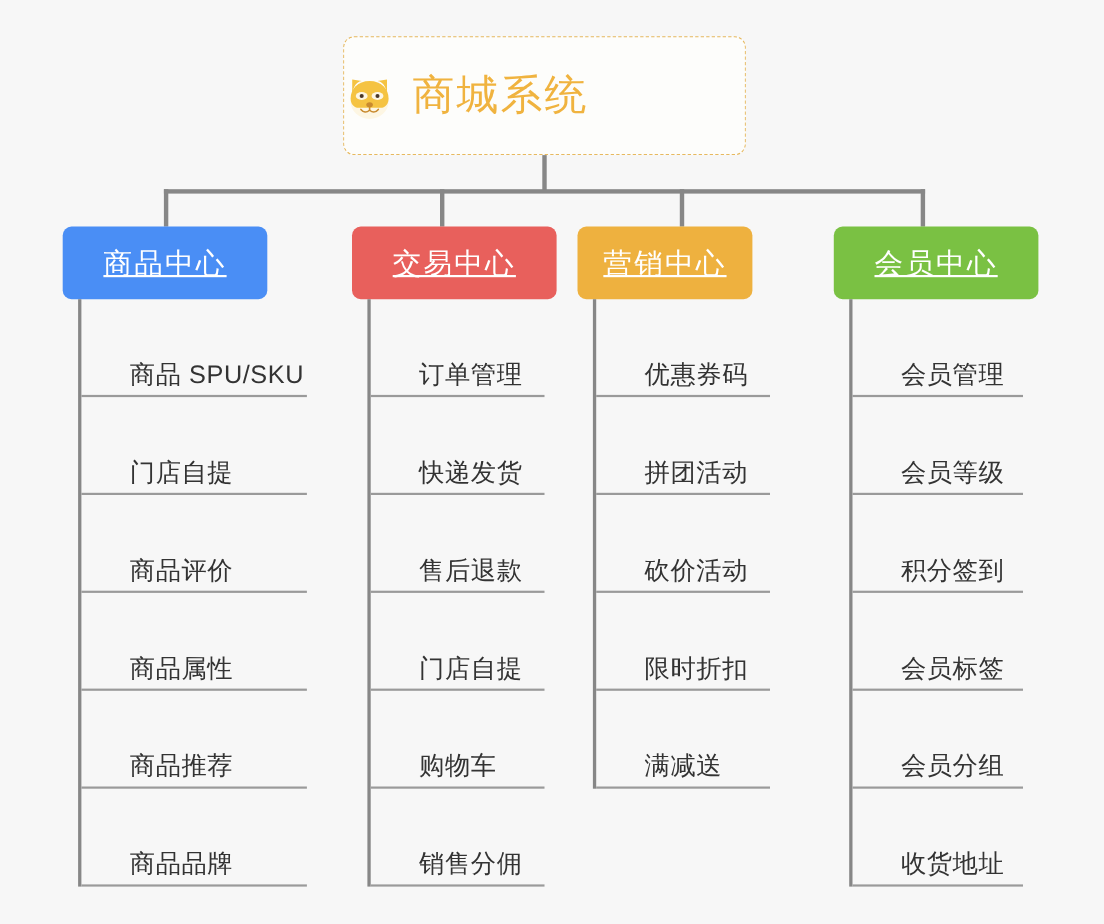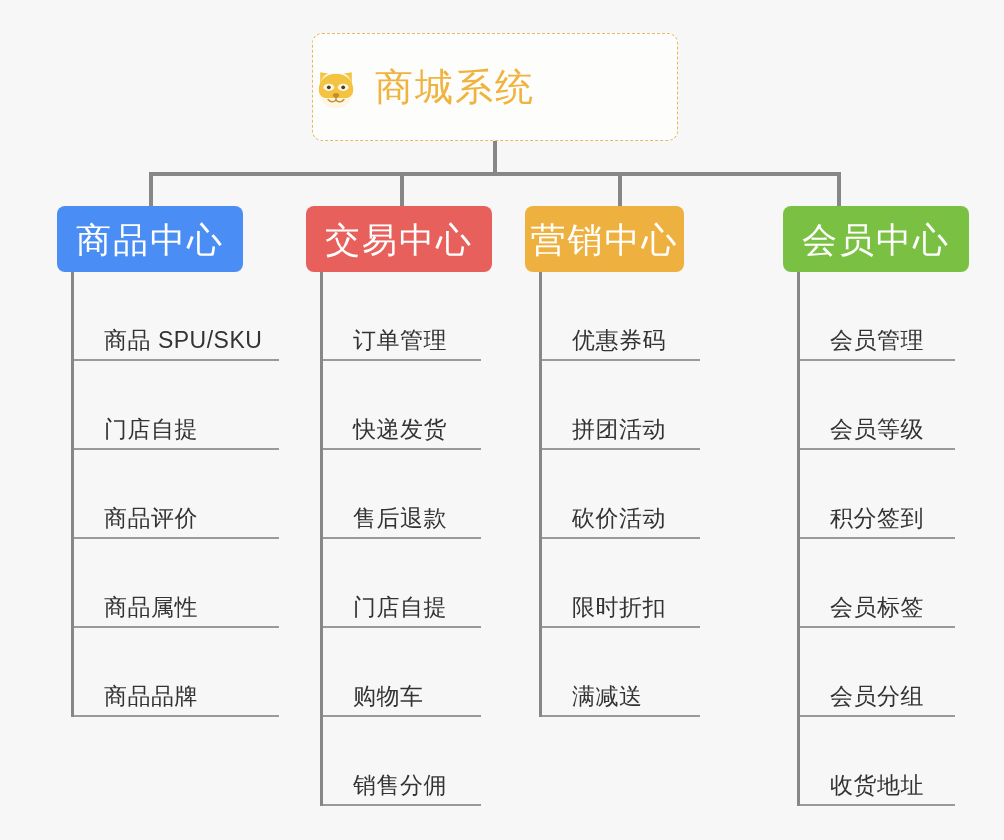--- a/index.html
+++ b/index.html
@@ -75,38 +75,39 @@
   .drop-1 { left: 400px; }
   .drop-2 { left: 618px; }
   .drop-3 { left: 837px; }
 
   
   .branch {
     position: absolute;
     top: 206px;
   }
   .branch-0 { left: 57px;  }
-  .branch-1 { left: 306px; }
+  .branch-1 { left: 320px; }
   .branch-2 { left: 525px; }
-  .branch-3 { left: 783px; }
+  .branch-3 { left: 758px; }
 
   .cat-box {
     height: 66px;
     border-radius: 8px;
     display: flex;
     align-items: center;
     justify-content: center;
     box-sizing: border-box;
   }
   .cat-label {
-    font-size: 35px;
+    font-size: 26px;
     color: #ffffff;
     letter-spacing: 2px;
     line-height: 1;
     white-space: nowrap;
+    text-decoration: underline;
   }
 
   .branch-0 .cat-box { width: 186px; background: #4a8ef5; }
   .branch-1 .cat-box { width: 186px; background: #e8605c; }
   .branch-2 .cat-box { width: 159px; background: #eeb13f; }
   .branch-3 .cat-box { width: 186px; background: #7ac143; }
 
   
   .leaf-list {
     position: relative;
@@ -115,21 +116,21 @@
     border-left: 3px solid #878787;
     padding-top: 0;
   }
   .leaf-item {
     position: relative;
     height: 89px;
     box-sizing: border-box;
     border-bottom: 2px solid #9a9a9a;
     display: flex;
     align-items: flex-end;
-    padding-left: 30px;
+    padding-left: 44px;
     padding-bottom: 6px;
   }
   .leaf-label {
     font-size: 23px;
     color: #333333;
     line-height: 1.1;
     white-space: nowrap;
     letter-spacing: 0.5px;
   }
   
@@ -179,20 +180,23 @@
       <div class="leaf-item">
           <span class="leaf-label">门店自提</span>
         </div>
       <div class="leaf-item">
           <span class="leaf-label">商品评价</span>
         </div>
       <div class="leaf-item">
           <span class="leaf-label">商品属性</span>
         </div>
       <div class="leaf-item">
+          <span class="leaf-label">商品推荐</span>
+        </div>
+      <div class="leaf-item">
           <span class="leaf-label">商品品牌</span>
         </div>
     </div>
   </div>
 
   <div class="branch branch-1">
     <div class="cat-box">
       <span class="cat-label">交易中心</span>
     </div>
     <div class="leaf-list">

